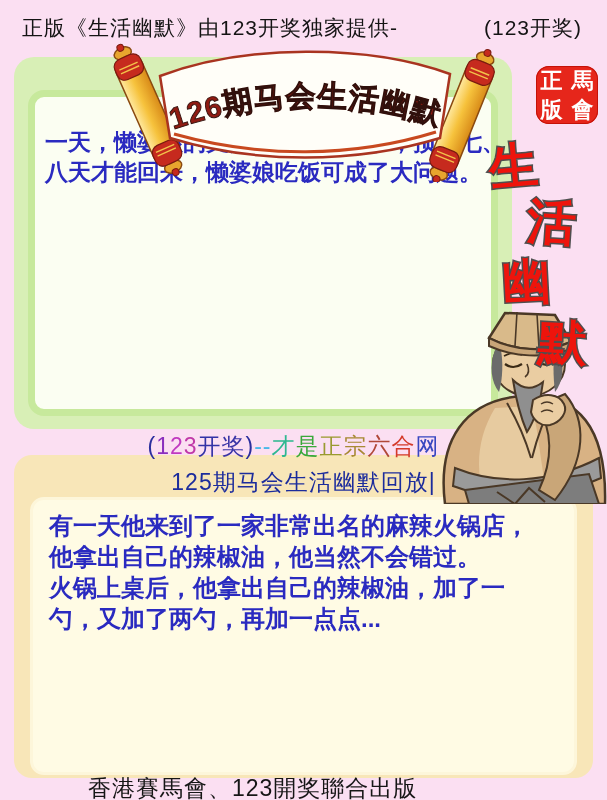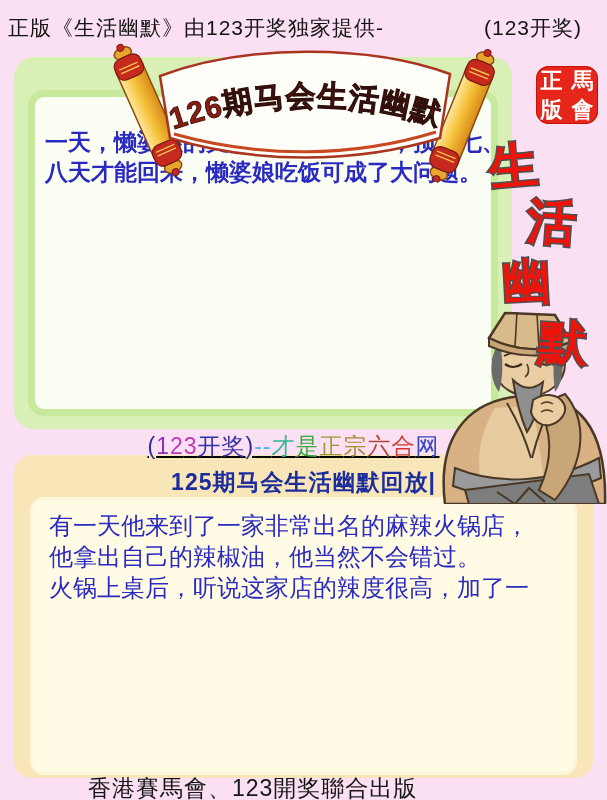--- a/index.html
+++ b/index.html
@@ -2,21 +2,21 @@
 <html><head>
 <meta charset="utf-8">
 <style>
   html,body{margin:0;padding:0;}
   body{font-family:"Liberation Sans",sans-serif;}
   .page{position:relative;width:607px;height:800px;background:#fbdff2;overflow:hidden;}
 
   
   .top-bar{position:absolute;left:0;top:14px;width:607px;display:flex;justify-content:space-between;
            font-size:21px;color:#141414;letter-spacing:1px;}
-  .top-bar .lft{padding-left:8px;}
+  .top-bar .lft{padding-left:22px;}
   .top-bar .rgt{padding-right:25px;}
 
   
   .green-panel{position:absolute;left:14px;top:57px;width:498px;height:372px;background:#d8efb6;
                border-radius:20px;z-index:1;}
   .white-box{position:absolute;left:14px;top:33px;width:456px;height:312px;background:#fbfef2;
              border:7px solid #c7e99c;border-radius:16px;}
   .joke-text{position:absolute;left:10px;top:30px;width:450px;color:#2a2ac0;font-weight:bold;
              font-size:23px;line-height:30px;white-space:nowrap;}
 
@@ -35,30 +35,30 @@
   .sc-0{left:489px;top:142px;transform:rotate(-5deg);}
   .sc-1{left:527px;top:198px;transform:rotate(4deg);}
   .sc-2{left:502px;top:258px;transform:rotate(-3deg);}
   .sc-3{left:538px;top:318px;transform:rotate(3deg);}
 
   
   .cartoon{position:absolute;left:437px;top:308px;z-index:4;}
 
   
   .auth-line{position:absolute;left:0;top:431px;width:587px;text-align:center;font-size:23px;
-             letter-spacing:1px;z-index:2;text-decoration:underline;}
+             letter-spacing:1px;z-index:2;}
 
   
   .cream-panel{position:absolute;left:14px;top:455px;width:579px;height:323px;background:#f8e6b8;
                border-radius:18px;z-index:1;}
   .replay-heading{position:absolute;left:0;top:12px;width:100%;text-align:center;color:#1c2c9c;
-                  font-size:23px;font-weight:bold;letter-spacing:1px;}
+                  font-size:23px;font-weight:normal;letter-spacing:1px;}
   .cream-box{position:absolute;left:16px;top:42px;width:541px;height:272px;background:#fffbe4;
              border:3px solid #fdf6da;border-radius:14px;}
-  .replay-text{position:absolute;left:16px;top:10px;width:520px;color:#2a2ac0;font-weight:normal;
+  .replay-text{position:absolute;left:16px;top:10px;width:520px;color:#2a2ac0;font-weight:bold;
                font-size:24px;line-height:31px;white-space:nowrap;}
 
   
   .footer{position:absolute;left:88px;top:773px;font-size:23px;color:#161616;letter-spacing:1px;z-index:2;}
 </style>
 </head>
 <body>
 
 <div class="page">
 
@@ -161,20 +161,21 @@
   </svg>
 
   <div class="auth-line"><span style="color: rgb(43, 47, 158);">(</span><span style="color: rgb(138, 47, 190);">1</span><span style="color: rgb(192, 58, 192);">2</span><span style="color: rgb(192, 56, 168);">3</span><span style="color: rgb(51, 51, 166);">开</span><span style="color: rgb(58, 53, 166);">奖</span><span style="color: rgb(43, 47, 158);">)</span><span style="color: rgb(74, 184, 232);">-</span><span style="color: rgb(74, 184, 232);">-</span><span style="color: rgb(47, 184, 144);">才</span><span style="color: rgb(58, 168, 58);">是</span><span style="color: rgb(154, 154, 48);">正</span><span style="color: rgb(168, 138, 52);">宗</span><span style="color: rgb(176, 72, 56);">六</span><span style="color: rgb(212, 58, 42);">合</span><span style="color: rgb(56, 70, 192);">网</span></div>
 
   <div class="cream-panel">
     <div class="replay-heading">125期马会生活幽默回放|</div>
     <div class="cream-box">
       <div class="replay-text">
         <div>有一天他来到了一家非常出名的麻辣火锅店，</div>
         <div>他拿出自己的辣椒油，他当然不会错过。</div>
-        <div>火锅上桌后，听说这家店的辣度很高，加了一</div>
+        <div>火锅上桌后，他拿出自己的辣椒油，加了一</div>
+        <div>勺，又加了两勺，再加一点点...</div>
       </div>
     </div>
   </div>
 
   <div class="footer">香港賽馬會、123開奖聯合出版</div>
 
 </div>
 
 </body></html>

